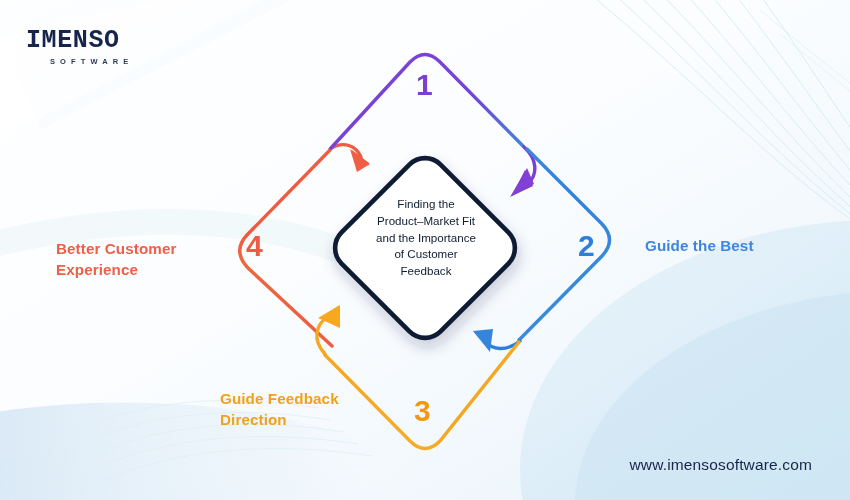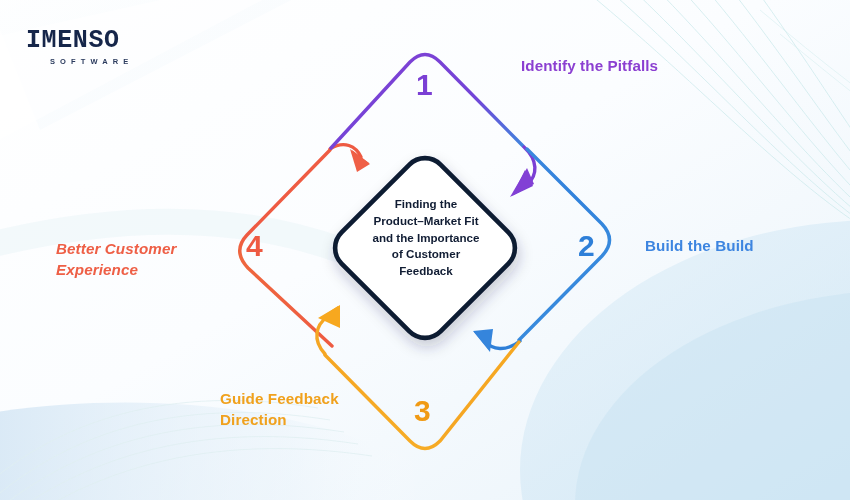--- a/index.html
+++ b/index.html
@@ -42,36 +42,36 @@
   .node-label {
     position:absolute;
     font-size:15.2px; font-weight:700;
     line-height:1.35;
     white-space:pre-line;
     letter-spacing:.1px;
   }
   #label-1 { left:521px; top:56px; color:#8b3fd1; }
   #label-2 { left:645px; top:236px; color:#3d85e0; }
   #label-3 { left:220px; top:389px; color:#f0a11d; }
-  #label-4 { left:56px; top:239px; color:#ee5f46;font-style:italic; }
+  #label-4 { left:56px; top:239px; color:#ee5f46; }
 
   
   #footer-url {
     position:absolute; right:38px; bottom:26px;
     font-size:15.5px; font-weight:400;
     color:#16264a; letter-spacing:.15px;
   }
 
   
   #center-text {
     position:absolute;
     left:336px; top:196px;
     width:180px;
     text-align:center;
-    font-size:11.6px; font-weight:700; line-height:1.45;
+    font-size:11.6px; font-weight:400; line-height:1.45;
     color:#101c33;
     white-space:pre-line;
   }
 
   
   .step-num {
     position:absolute;
     font-size:30px; font-weight:700;
     line-height:1;
     user-select:none;
@@ -231,21 +231,21 @@
 Product–Market Fit
 and the Importance
 of Customer
 Feedback</div>
 
   <div class="step-num" id="num-1">1</div>
   <div class="step-num" id="num-2">2</div>
   <div class="step-num" id="num-3">3</div>
   <div class="step-num" id="num-4">4</div>
 
-  <div class="node-label" id="label-1">Identify the Pitfalls</div>
-  <div class="node-label" id="label-2">Build the Build</div>
+  <div class="node-label" id="label-2">Guide the Best</div>
   <div class="node-label" id="label-3">Guide Feedback
 Direction</div>
   <div class="node-label" id="label-4">Better Customer
 Experience</div>
 
+  <div id="footer-url">www.imensosoftware.com</div>
 
 </div>
 
 </body></html>

